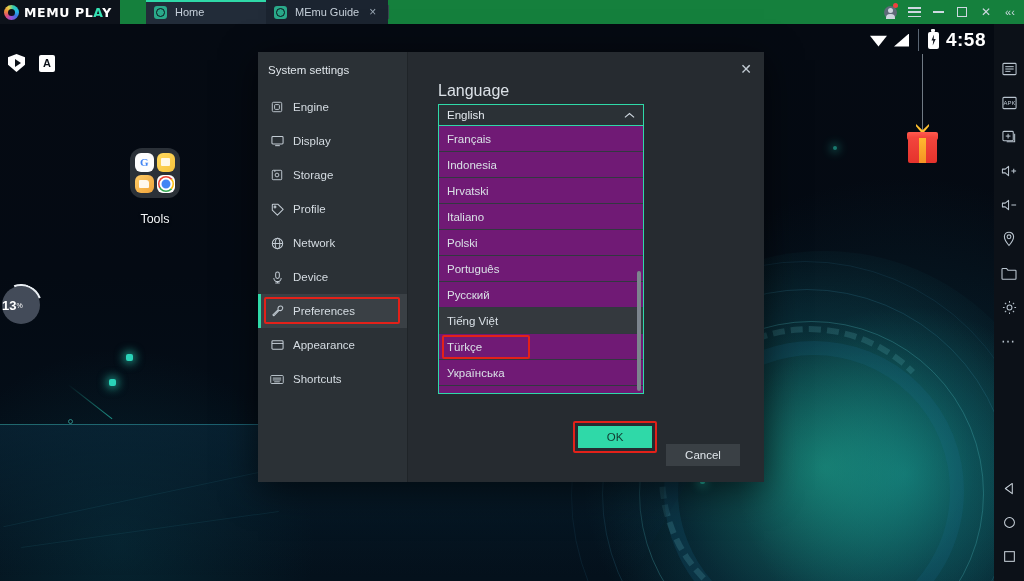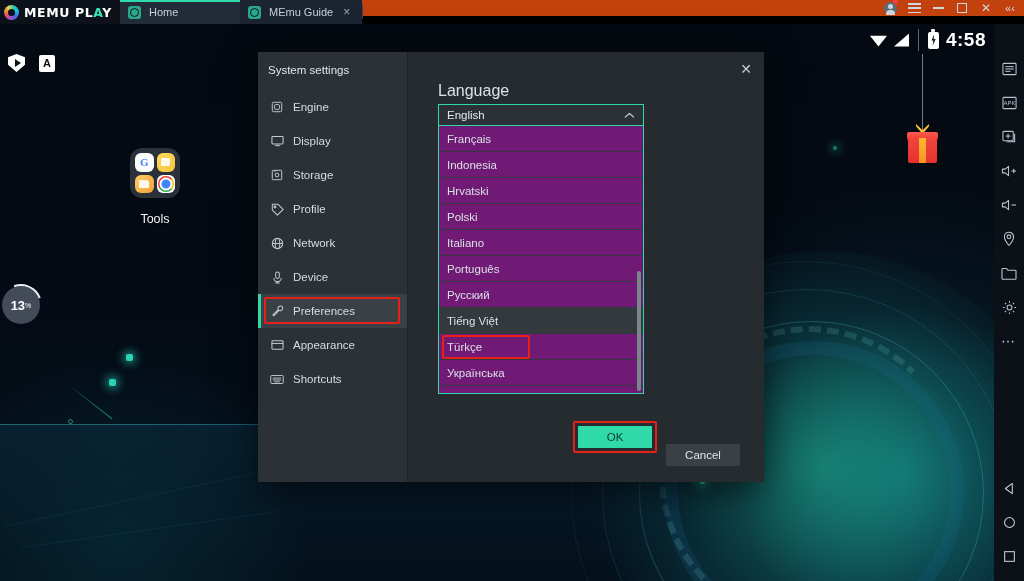--- a/index.html
+++ b/index.html
@@ -11,24 +11,25 @@
   }
   #app {
     position: relative;
     width: 1024px; height: 581px;
     overflow: hidden;
   }
 
   
   .titlebar {
     position: absolute; top: 0; left: 0;
-    width: 1024px; height: 16px;
-    background: #c2410c;
+    width: 1024px; height: 24px;
+    background: #15803d;
     display: flex; align-items: stretch;
     z-index: 40;
+    gap: 26px;
   }
   .brand {
     display: flex; align-items: center;
     padding: 0 8px 0 4px;
     gap: 5px;
     background: #0d121a;
     height: 24px;
   }
   .brand-logo {
     width: 15px; height: 15px; border-radius: 50%;
@@ -190,21 +191,21 @@
     position: absolute; background: rgba(60,170,190,0.10);
   }
   .d1 { left: 0; top: 470px; width: 310px; height: 1px; transform: rotate(-12deg); }
   .d2 { left: 20px; top: 505px; width: 260px; height: 1px; transform: rotate(-8deg); }
 
   
   .gauge {
     position: absolute; left: 2px; top: 262px;
     width: 38px; height: 38px; border-radius: 50%;
     background: rgba(120,130,145,0.55);
-    display: flex; align-items: center; justify-content: center;
+    display: flex; align-items: center; justify-content: flex-start;
     color: #fff; font-size: 13px; font-weight: bold;
     font-family: "Liberation Sans", sans-serif;
   }
   .gauge sup { font-size: 7px; vertical-align: super; font-weight: normal; }
   .gauge-arc {
     position: absolute; left: -2px; top: -2px;
     width: 42px; height: 42px; border-radius: 50%;
     border: 2px solid transparent;
     border-top-color: #e9eef3;
     transform: rotate(25deg);
@@ -765,22 +766,22 @@
             <svg width="11" height="7" viewBox="0 0 12 7" fill="none" stroke="#cfd8e0" stroke-width="1.2">
               <path d="M1 5.6L6 1.3l5 4.3"></path>
             </svg>
           </span>
         </div>
 
         <div class="select-list">
           <div class="opt">Français</div>
           <div class="opt">Indonesia</div>
           <div class="opt">Hrvatski</div>
+          <div class="opt">Italiano</div>
           <div class="opt">Polski</div>
-          <div class="opt">Italiano</div>
           <div class="opt">Português</div>
           <div class="opt">Русский</div>
           <div class="opt hover">Tiếng Việt</div>
           <div class="opt">Türkçe</div>
           <div class="opt">Українська</div>
 
           <div class="sb-track">
             <div class="sb-thumb"></div>
           </div>
           <span class="hl-red hl-viet"></span>

